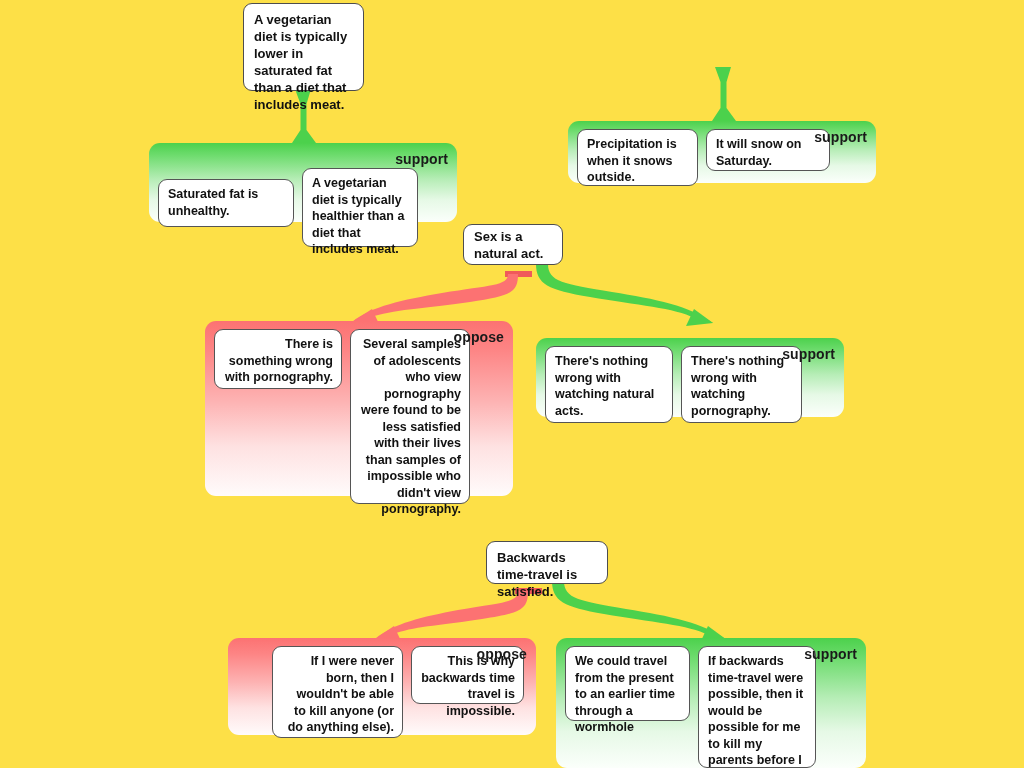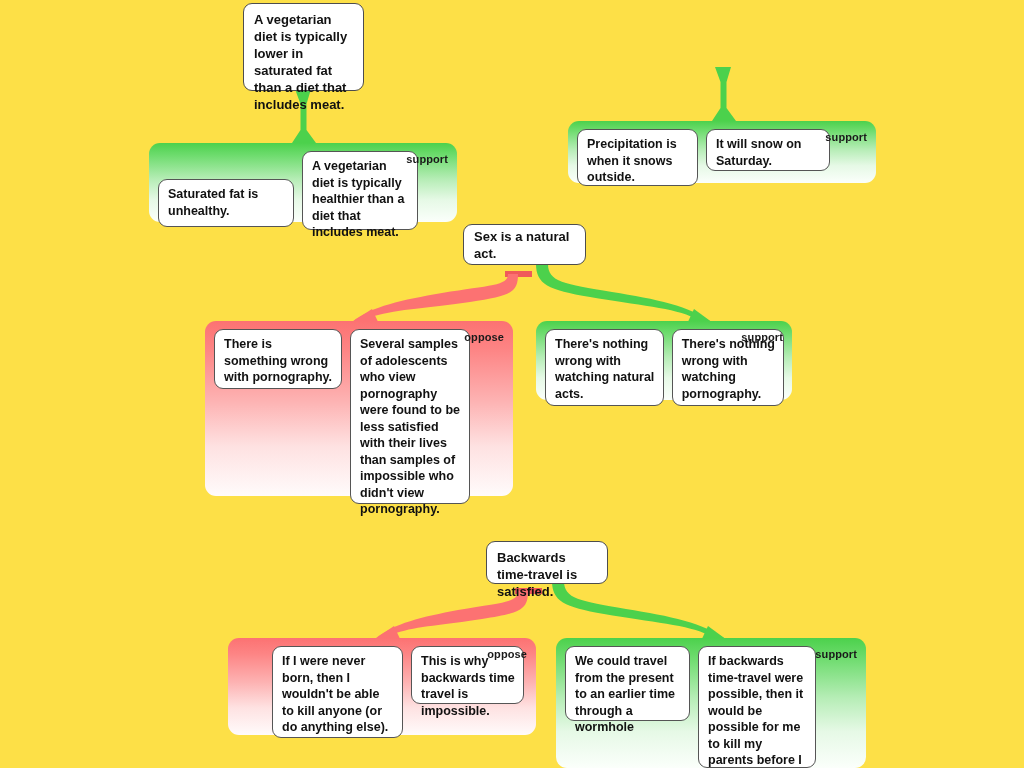--- a/index.html
+++ b/index.html
@@ -53,20 +53,21 @@
     z-index: 2;
     border-radius: 11px;
     box-sizing: border-box;
     padding: 8px 8px 8px 9px;
   }
   .panel.support {
     background: linear-gradient(to bottom, #4cd14c 0%, #6fdc6f 16%, #b6edb6 46%, #e6f9e6 72%, #fbfffb 100%);
   }
   .panel.oppose {
     background: linear-gradient(to bottom, #fc7272 0%, #fd8484 16%, #fdb3b3 46%, #fee2e2 72%, #fffbfb 100%);
+    text-align: right;
   }
 
   .panel-cards {
     display: flex;
     align-items: flex-start;
     gap: 8px;
   }
 
   
   .card {
@@ -78,21 +79,21 @@
     font-size: 12.5px;
     line-height: 16.5px;
     color: #111111;
   }
 
   
   .panel-label {
     position: absolute;
     top: 11px;
     right: 9px;
-    font-size: 11px;
+    font-size: 14px;
     line-height: 10px;
     color: #1a1a1a;
     letter-spacing: 0.1px;
     white-space: nowrap;
   }
 </style>
 </head>
 <body>
 
 <div id="canvas">
@@ -152,45 +153,45 @@
                C 580,601 564,599 564,581 Z" fill="#4cd14c"></path>
       <path d="M 727,640 L 708,626 L 700,643 Z" fill="#4cd14c"></path>
     </g>
   </svg>
 
   <div class="claim-node" style="left:243px; top:3px; width:121px; height:88px;">A vegetarian diet is typically lower in saturated fat than a diet that includes meat.</div>
 
   <div class="panel support" style="left:149px; top:143px; width:308px; height:79px;">
     <div class="panel-cards">
       <div class="card" style="width:136px; height:48px;margin-top:28px;">Saturated fat is unhealthy.</div>
-      <div class="card" style="width:116px; height:79px;">A vegetarian diet is typically healthier than a diet that includes meat.</div>
+      <div class="card" style="width:116px; height:79px;margin-top:17px;">A vegetarian diet is typically healthier than a diet that includes meat.</div>
     </div>
     <div class="panel-label">support</div>
   </div>
 
 
   <div class="panel support" style="left:568px; top:121px; width:308px; height:62px;">
     <div class="panel-cards">
       <div class="card" style="width:121px; height:57px;">Precipitation is when it snows outside.</div>
       <div class="card" style="width:124px; height:42px;">It will snow on Saturday.</div>
     </div>
     <div class="panel-label">support</div>
   </div>
 
-  <div class="claim-node" style="left:463px; top:224px; width:123px; height:41px; display:flex; align-items:center;">Sex is a natural act.</div>
+  <div class="claim-node" style="left:463px; top:224px; width:100px; height:41px; display:flex; align-items:center;">Sex is a natural act.</div>
 
   <div class="panel oppose" style="left:205px; top:321px; width:308px; height:175px;">
     <div class="panel-cards">
       <div class="card" style="width:128px; height:60px;">There is something wrong with pornography.</div>
       <div class="card" style="width:120px; height:175px;">Several samples of adolescents who view pornography were found to be less satisfied with their lives than samples of impossible who didn't view pornography.</div>
     </div>
     <div class="panel-label">oppose</div>
   </div>
 
-  <div class="panel support" style="left:536px; top:321px; width:256px; height:79px;">
+  <div class="panel support" style="left:536px; top:338px; width:308px; height:79px;">
     <div class="panel-cards">
       <div class="card" style="width:128px; height:77px;">There's nothing wrong with watching natural acts.</div>
       <div class="card" style="width:121px; height:77px;">There's nothing wrong with watching pornography.</div>
     </div>
     <div class="panel-label">support</div>
   </div>
 
   <div class="claim-node" style="left:486px; top:541px; width:122px; height:43px;">Backwards time-travel is satisfied.</div>
 
   <div class="panel oppose" style="left:228px; top:638px; width:308px; height:97px;padding-left:44px;">

